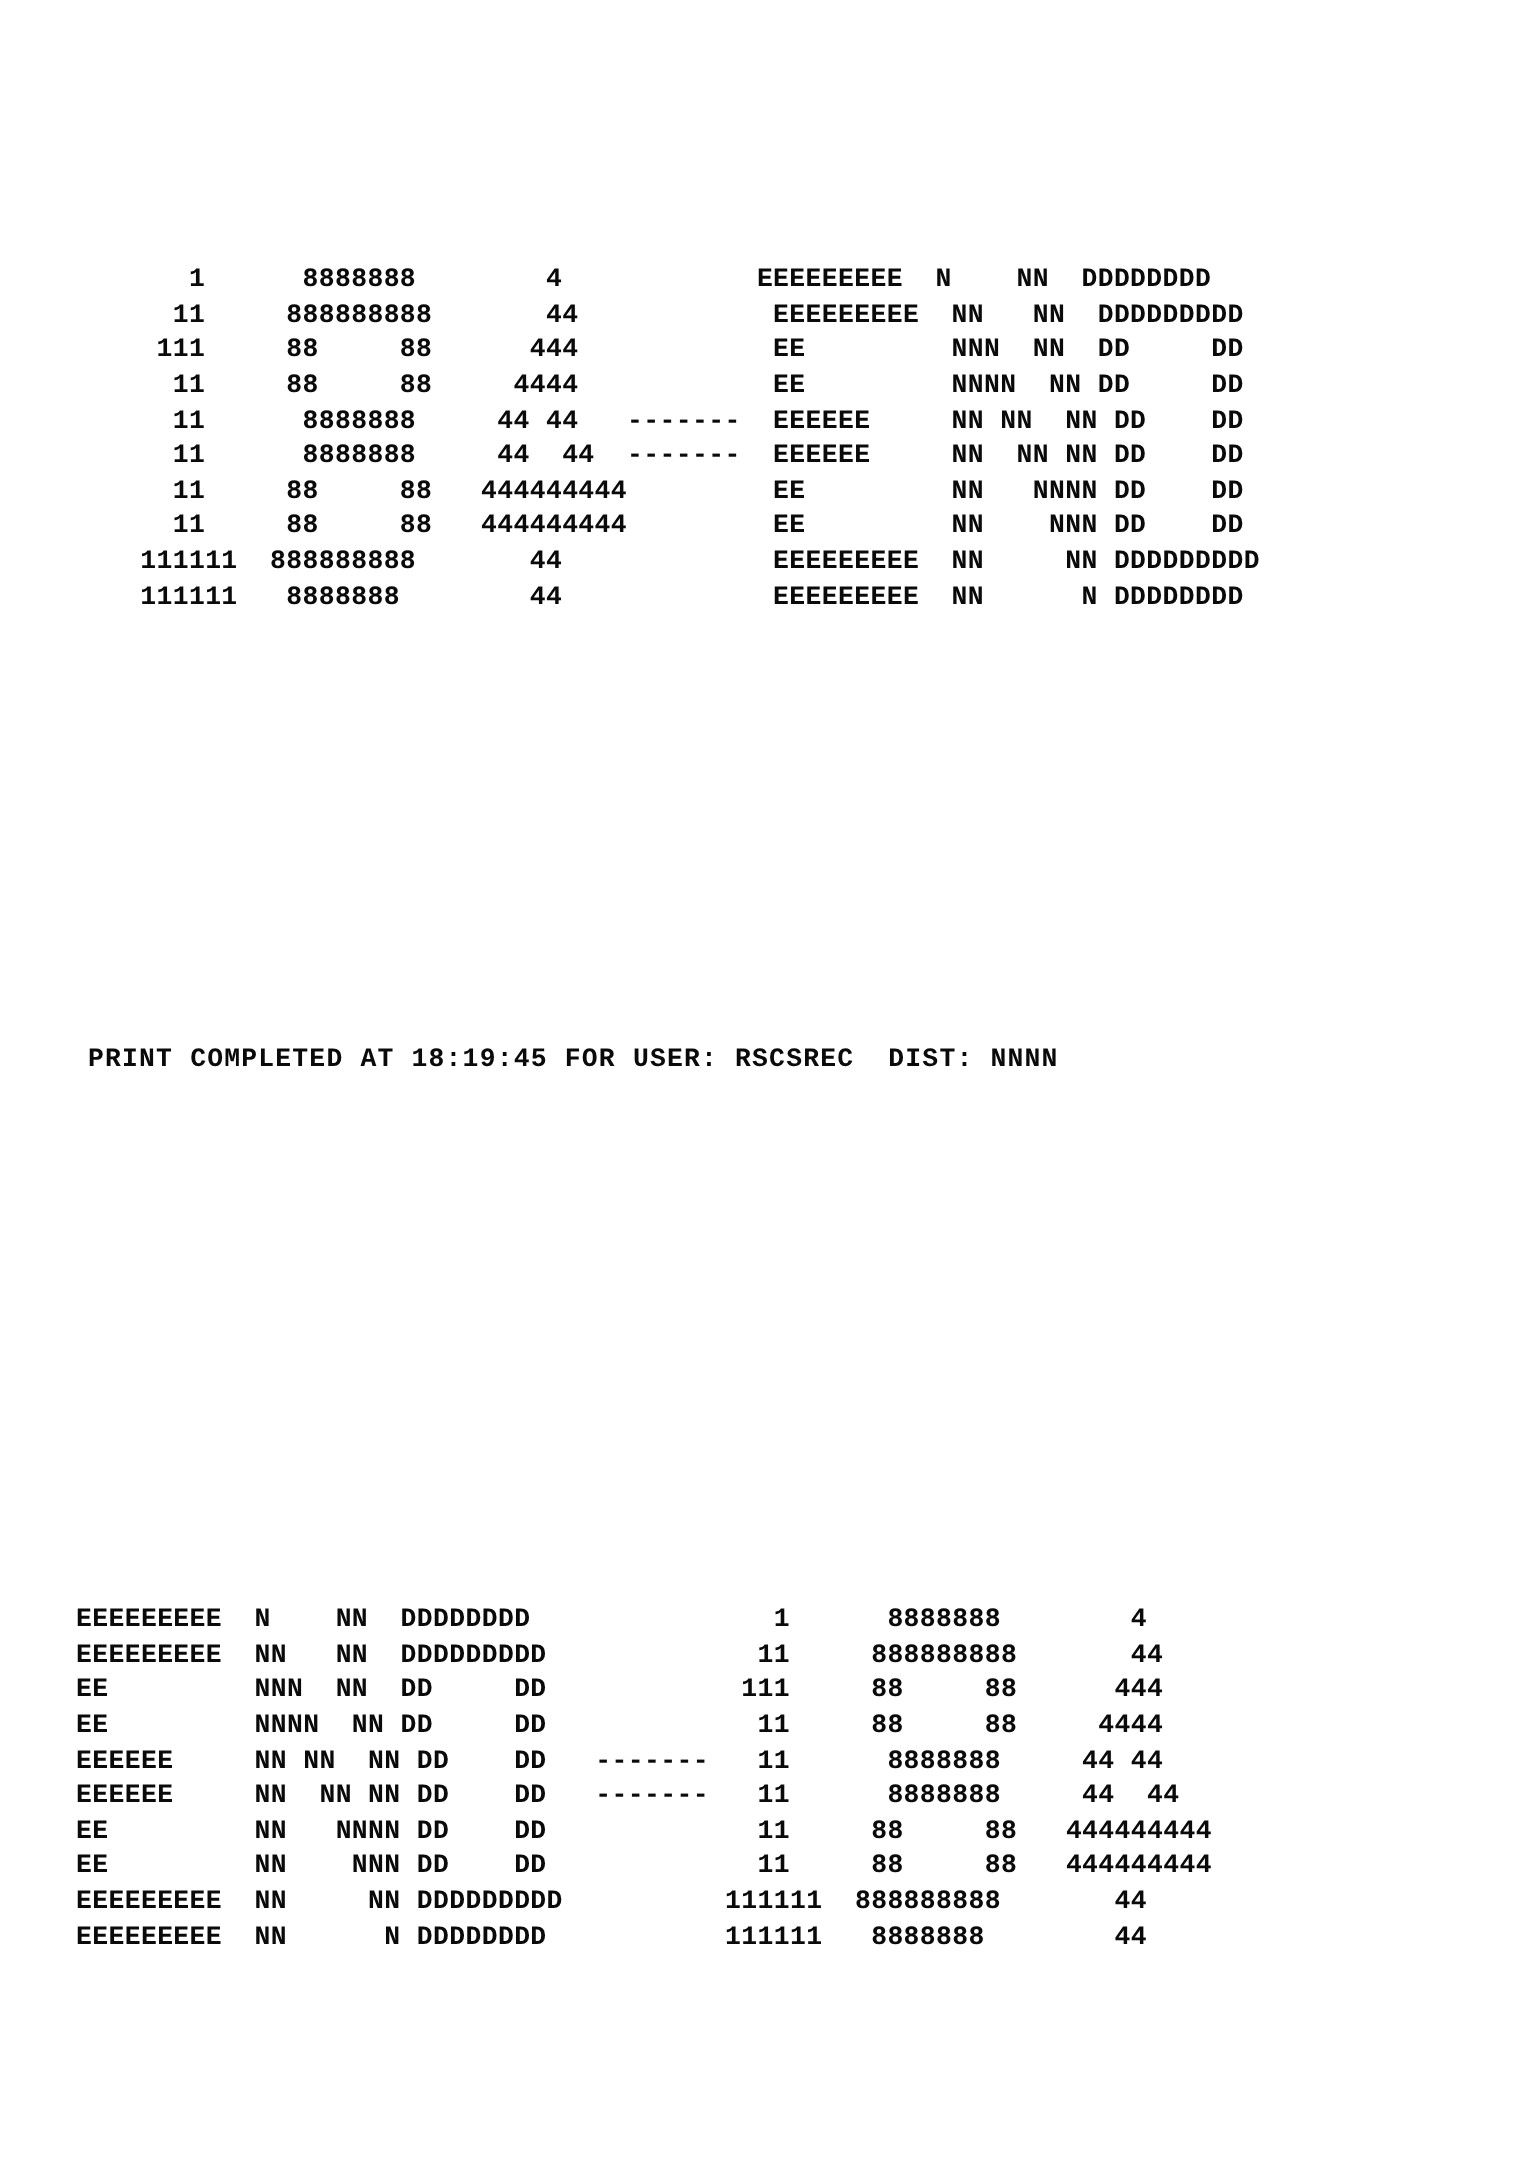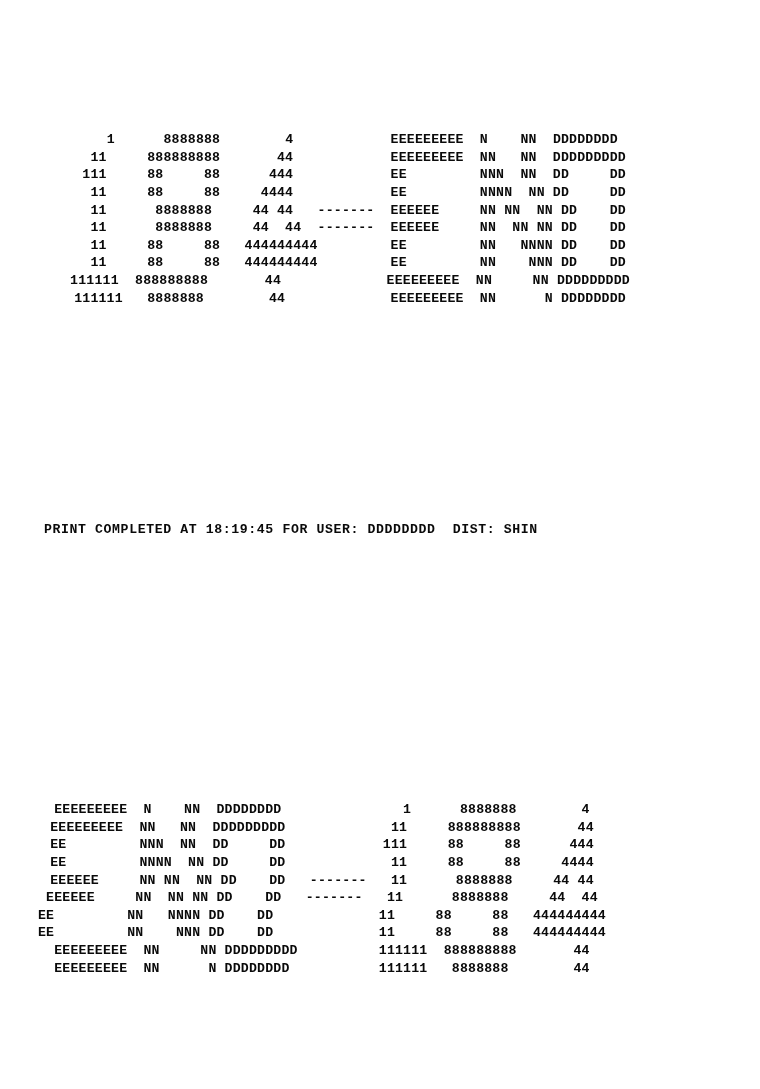--- a/index.html
+++ b/index.html
@@ -12,21 +12,20 @@
     height: 1089px;
     position: relative;
     font-family: "Liberation Mono", "DejaVu Sans Mono", monospace;
     color: #000000;
     overflow: hidden;
   }
   .page {
     position: relative;
     width: 627px;
     height: 1089px;
-    text-align: center;
   }
   .banner {
     position: absolute;
     white-space: pre;
     font-family: "Liberation Mono", "DejaVu Sans Mono", monospace;
     font-size: 13.2px;
     line-height: 17.6px;
     letter-spacing: 0.2px;
     font-weight: 700;
     color: #0a0a0a;
@@ -61,21 +60,21 @@
    11     888888888       44            EEEEEEEEE  NN   NN  DDDDDDDDD
   111     88     88      444            EE         NNN  NN  DD     DD
    11     88     88     4444            EE         NNNN  NN DD     DD
    11      8888888     44 44   -------  EEEEEE     NN NN  NN DD    DD
    11      8888888     44  44  -------  EEEEEE     NN  NN NN DD    DD
    11     88     88   444444444         EE         NN   NNNN DD    DD
    11     88     88   444444444         EE         NN    NNN DD    DD
  111111  888888888       44             EEEEEEEEE  NN     NN DDDDDDDDD
  111111   8888888        44             EEEEEEEEE  NN      N DDDDDDDD</pre>
 
-  <div class="statusline">PRINT COMPLETED AT 18:19:45 FOR USER: DDDDDDDD  DIST: SHIN</div>
+  <div class="statusline">PRINT COMPLETED AT 18:19:45 FOR USER: RSCSREC  DIST: NNNN</div>
 
   <pre class="banner" id="banner-bottom">EEEEEEEEE  N    NN  DDDDDDDD               1      8888888        4
 EEEEEEEEE  NN   NN  DDDDDDDDD             11     888888888       44
 EE         NNN  NN  DD     DD            111     88     88      444
 EE         NNNN  NN DD     DD             11     88     88     4444
 EEEEEE     NN NN  NN DD    DD   -------   11      8888888     44 44
 EEEEEE     NN  NN NN DD    DD   -------   11      8888888     44  44
 EE         NN   NNNN DD    DD             11     88     88   444444444
 EE         NN    NNN DD    DD             11     88     88   444444444
 EEEEEEEEE  NN     NN DDDDDDDDD          111111  888888888       44

